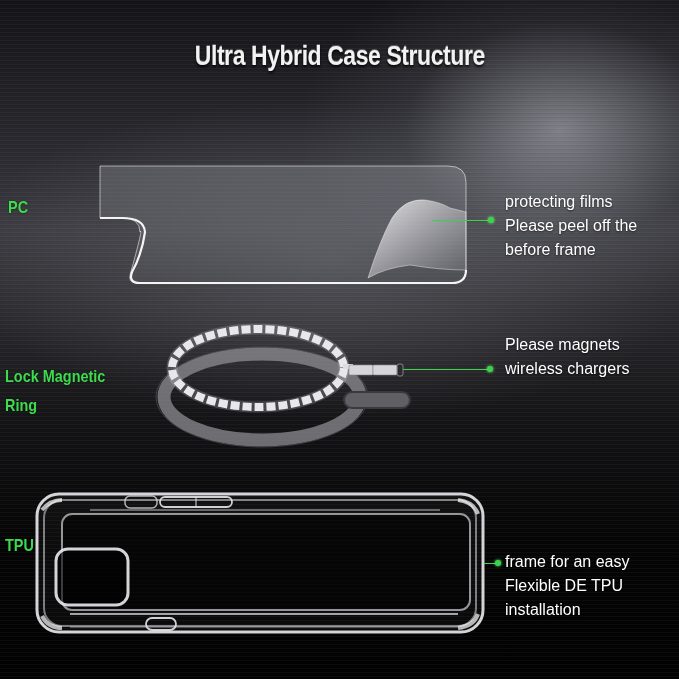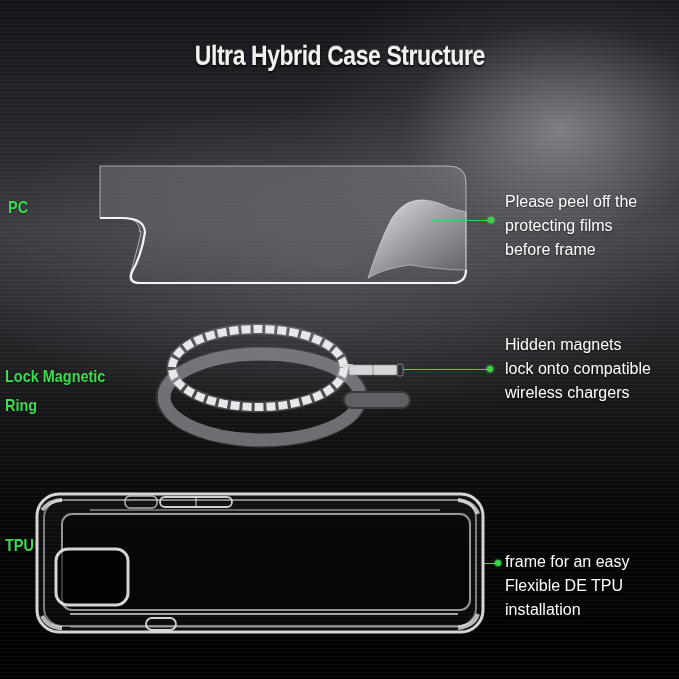--- a/index.html
+++ b/index.html
@@ -108,22 +108,22 @@
   </svg>
 
   <div class="pointer-line" style="left:432px; top:220px; width:58px;"></div>
   <div class="pointer-dot" style="left:488px; top:217px;"></div>
 
   <div class="label-green" style="left:8px; top:193px;">
     <div>PC</div>
   </div>
 
   <div class="desc" style="left:505px; top:190px;">
+    <div>protecting films</div>
     <div>Please peel off the</div>
-    <div>protecting films</div>
     <div>before frame</div>
   </div>
 
   <svg class="layer" width="679" height="679">
 
     <ellipse cx="262" cy="397" rx="98" ry="43" fill="none" stroke="rgba(140,140,145,0.75)" stroke-width="13"></ellipse>
     <ellipse cx="262" cy="397" rx="106" ry="50" fill="none" stroke="rgba(90,90,95,0.6)" stroke-width="1"></ellipse>
 
     <rect x="344" y="392" width="66" height="16" rx="8" fill="#5f5f64" stroke="#3a3a3e" stroke-width="2"></rect>
 
@@ -138,22 +138,21 @@
 
   <div class="pointer-line" style="left:403px; top:369px; width:87px;"></div>
   <div class="pointer-dot" style="left:487px; top:366px;"></div>
 
   <div class="label-green" style="left:5px; top:362px;">
     <div>Lock Magnetic</div>
     <div>Ring</div>
   </div>
 
   <div class="desc" style="left:505px; top:333px;">
-    <div>Hidden magnets</div>
-    <div>lock onto compatible</div>
+    <div>Please magnets</div>
     <div>wireless chargers</div>
   </div>
 
   <svg class="layer" width="679" height="679">
 
     <rect x="37" y="494" width="446" height="138" rx="22" fill="rgba(255,255,255,0.03)" stroke="rgba(235,235,240,0.9)" stroke-width="3"></rect>
     <rect x="44" y="500" width="432" height="126" rx="18" fill="none" stroke="rgba(220,220,225,0.55)" stroke-width="2"></rect>
 
     <rect x="62" y="514" width="408" height="96" rx="10" fill="rgba(0,0,0,0.5)" stroke="rgba(210,210,215,0.7)" stroke-width="2"></rect>
 

